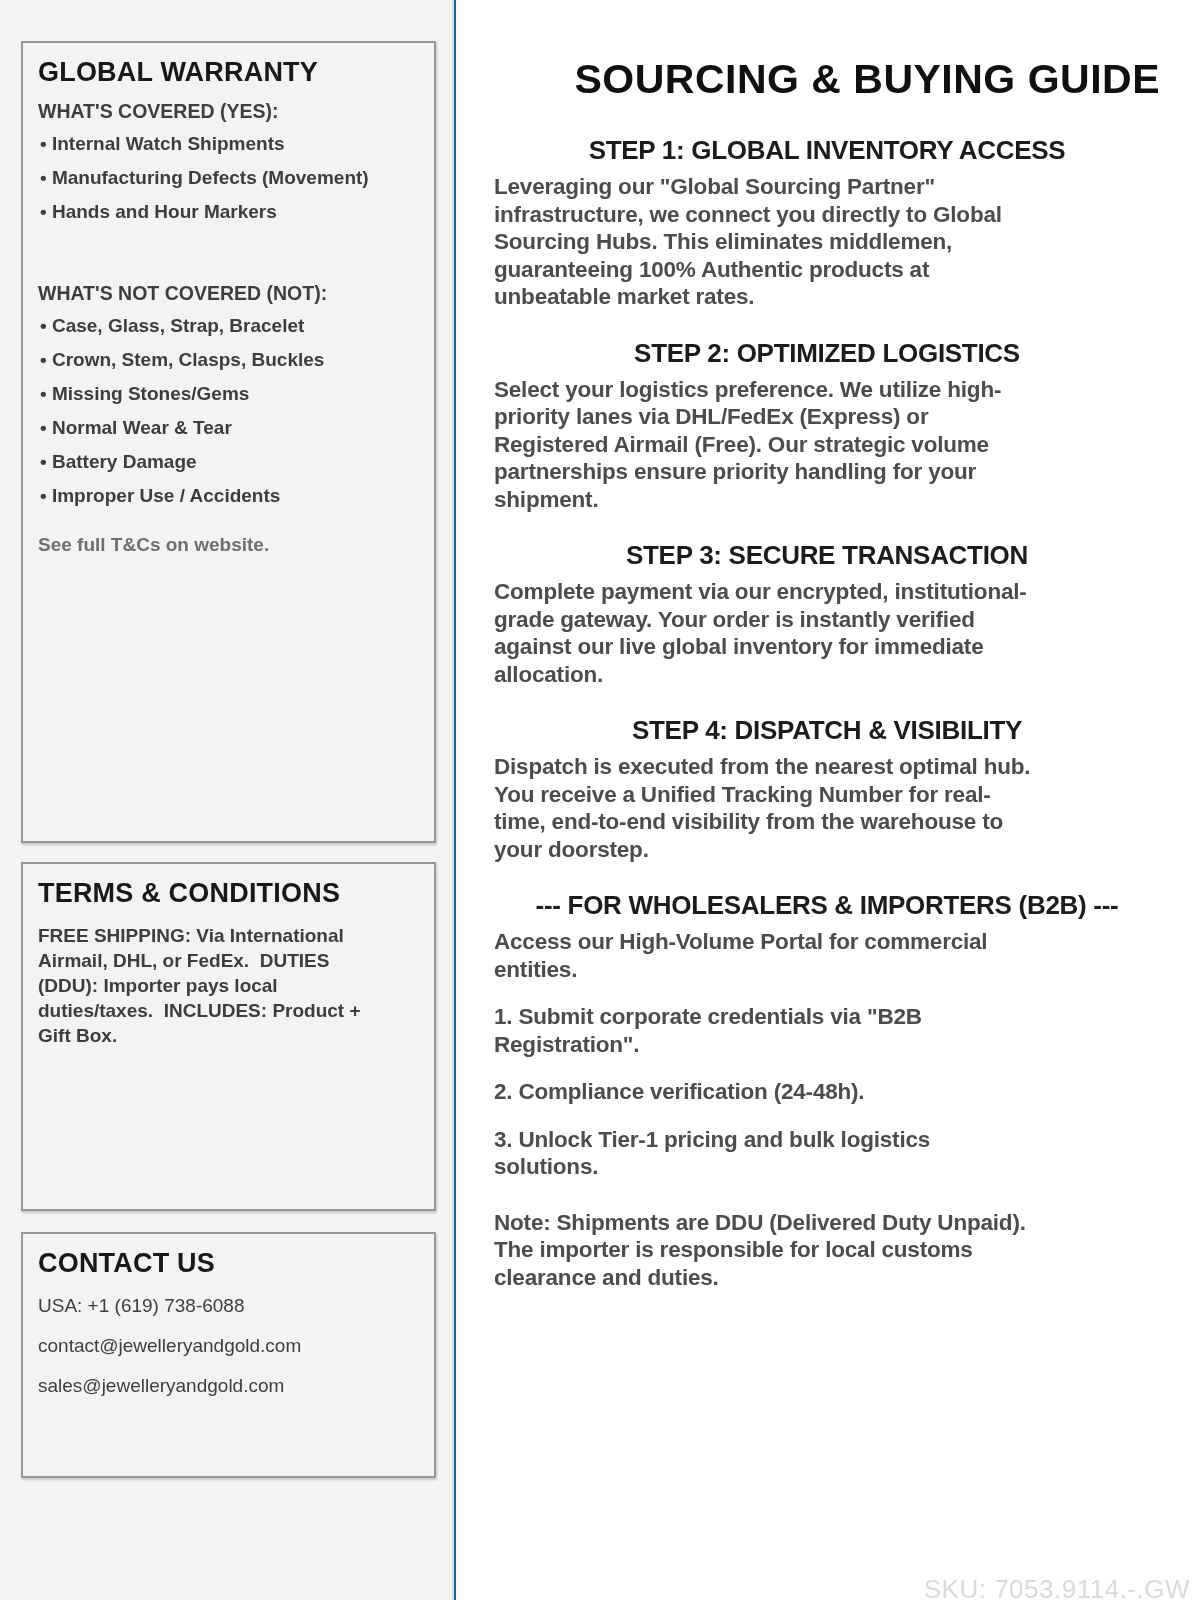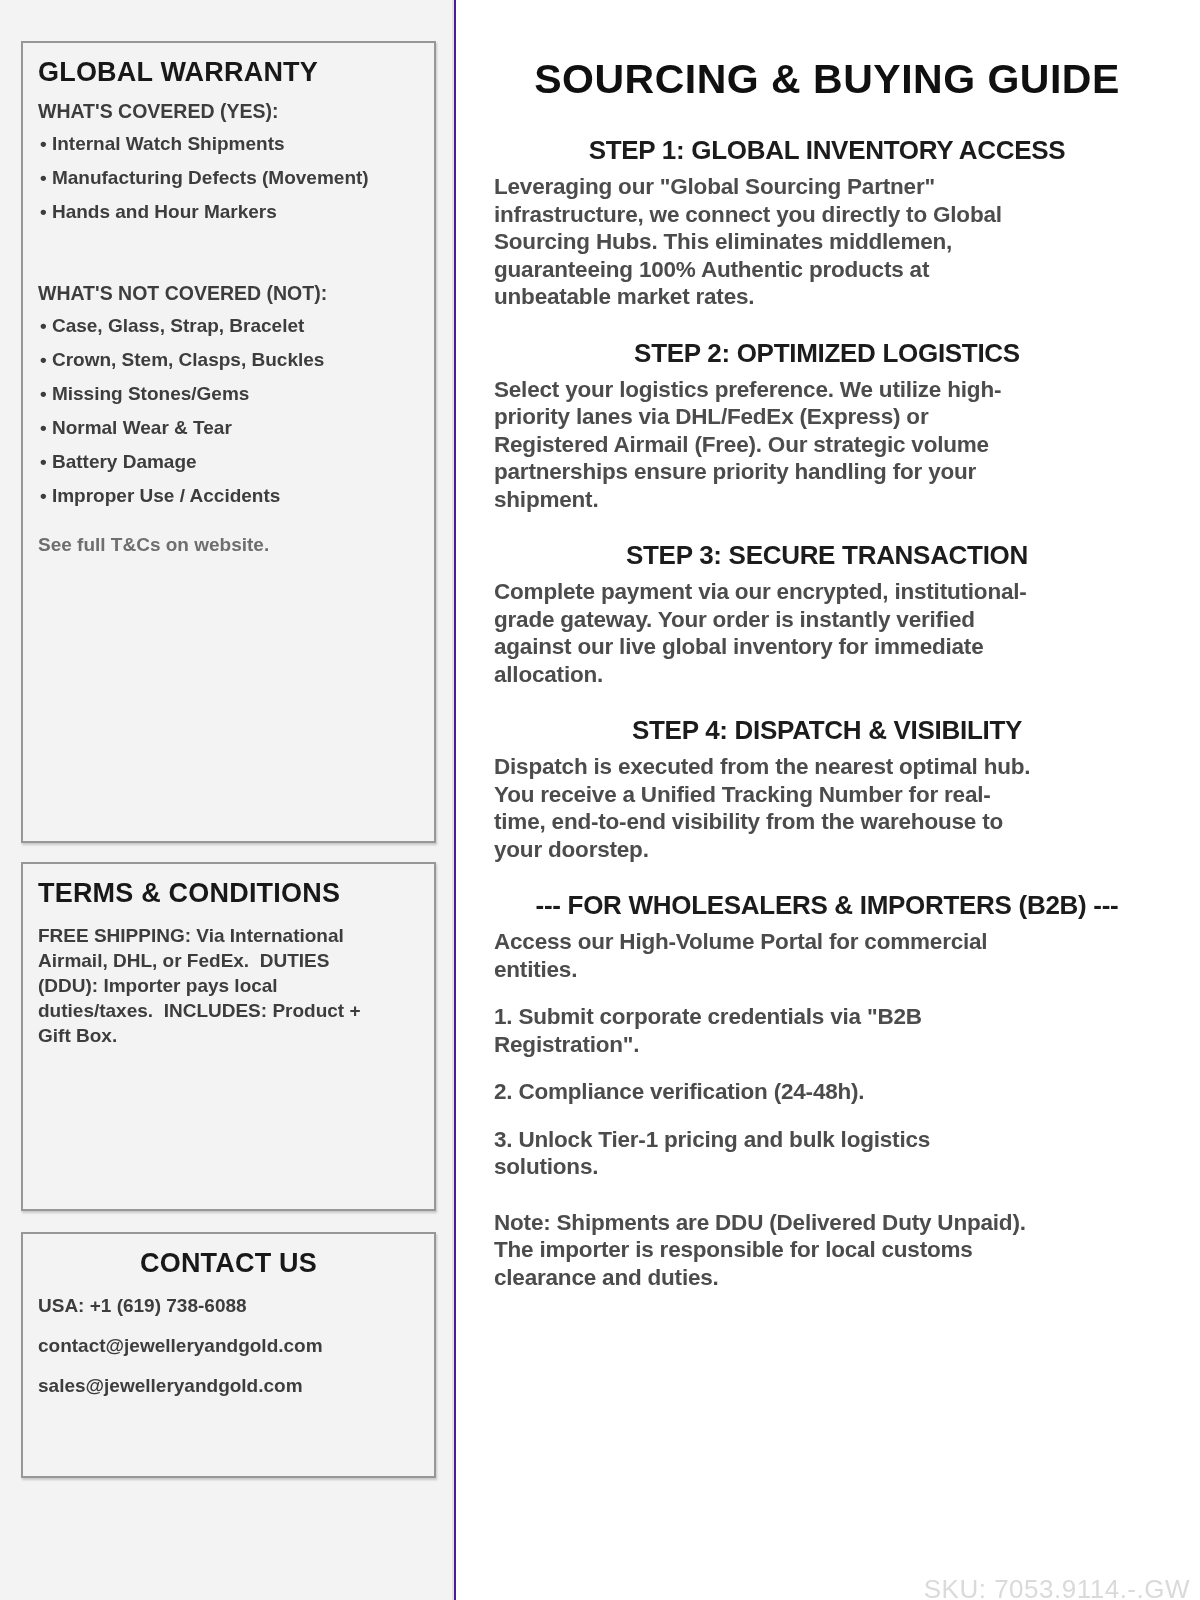--- a/index.html
+++ b/index.html
@@ -8,21 +8,21 @@
     width: 1200px;
     height: 1600px;
     background: #ffffff;
     font-family: "Liberation Sans", "DejaVu Sans", sans-serif;
     overflow: hidden;
   }
   .page {
     position: relative;
     width: 1200px;
     height: 1600px;
-    background: #4c1d95;
+    background: #0369a1;
   }
   
   .sidebar {
     position: absolute;
     left: 0; top: 0;
     width: 454px;
     height: 1600px;
     background: #f2f3f2;
     border-right: 2px solid #e1e1e1;
     box-sizing: border-box;
@@ -82,39 +82,39 @@
     font-size: 19px;
     font-weight: bold;
     color: #3d3d3d;
     line-height: 25px;
     max-width: 350px;
     white-space: pre-wrap;
   }
   .contact-line {
     margin: 0 0 18px 0;
     font-size: 19px;
-    font-weight: bold;
+    font-weight: normal;
     color: #3d3d3d;
     line-height: 22px;
   }
-  .panel-contact h2 { margin-bottom: 16px; text-align: center; }
+  .panel-contact h2 { margin-bottom: 16px; }
 
   
   .main {
     position: absolute;
     left: 456px; top: 0;
     width: 744px;
     height: 1600px;
     box-sizing: border-box;
     padding: 56px 40px 0 38px;
     background: #ffffff;
   }
   .main h1 {
     margin: 0 0 32px 0;
-    text-align: center;
+    text-align: right;
     font-size: 41px;
     font-weight: 800;
     letter-spacing: 0.5px;
     color: #101010;
   }
   .step h2, .b2b h2 {
     margin: 27px 0 7px 0;
     font-size: 26px;
     font-weight: 800;
     letter-spacing: -0.3px;

